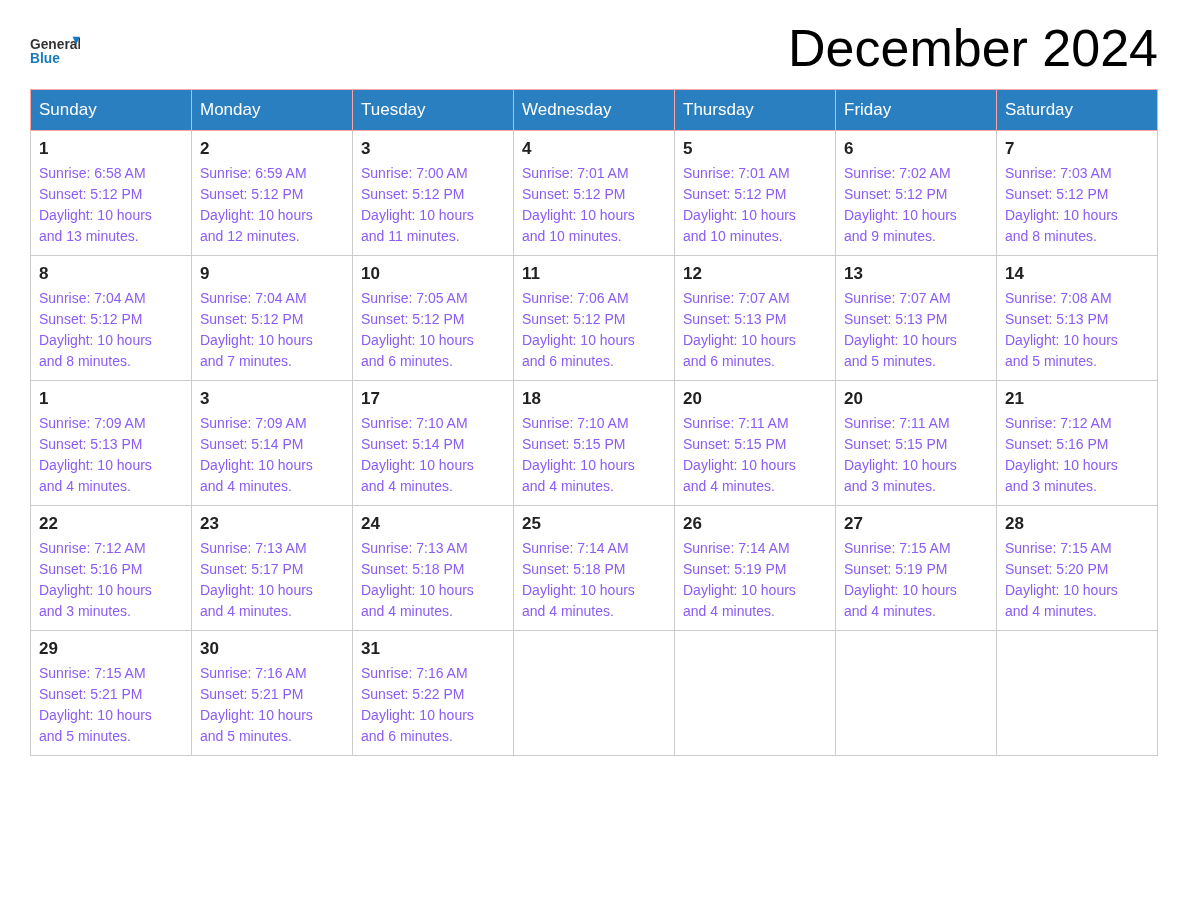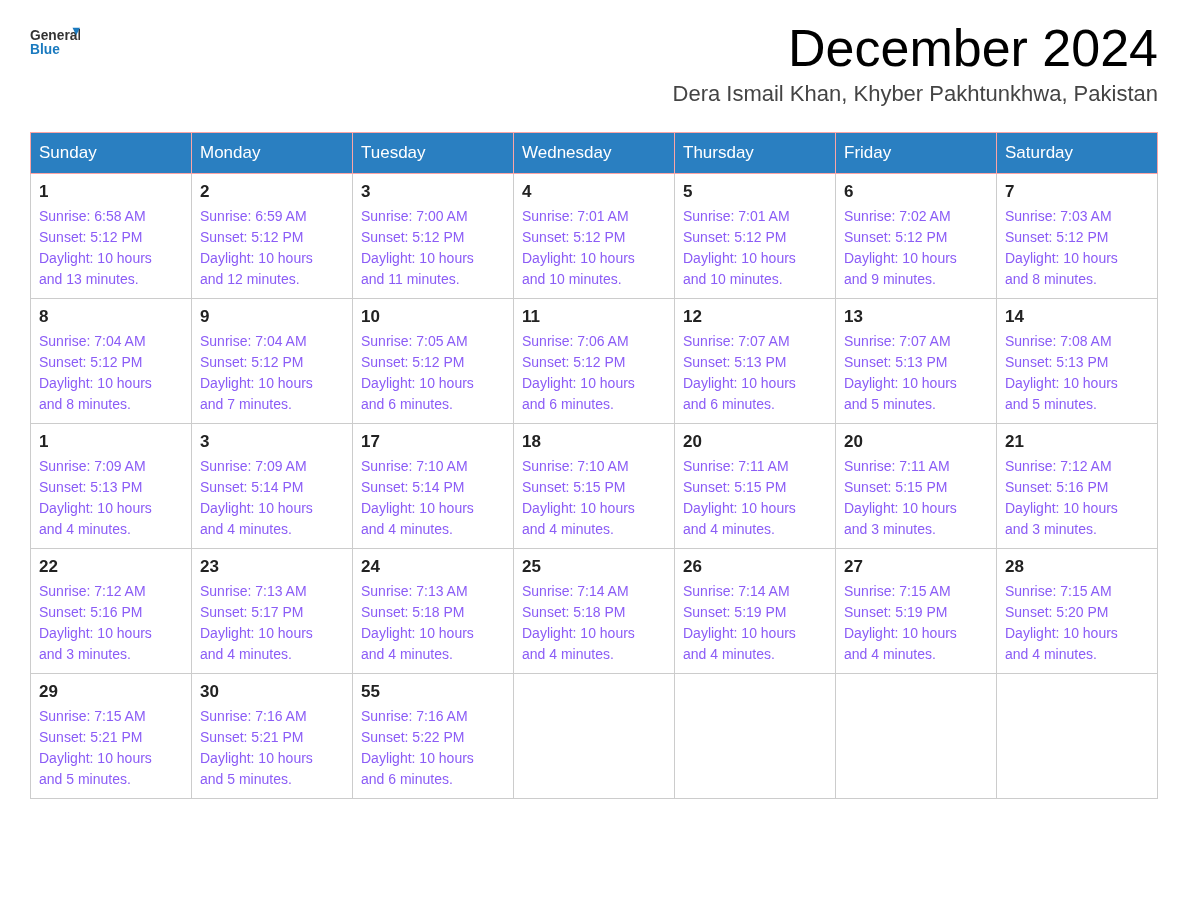--- a/index.html
+++ b/index.html
@@ -6,22 +6,22 @@
     body {
       font-family: Arial, sans-serif;
       background: #fff;
       width: 1188px;
       min-height: 918px;
       padding: 20px 30px;
     }
     .header {
       display: flex;
       justify-content: space-between;
-      align-items: flex-start;
-      margin-bottom: 25px;
+      align-items: center;
+      margin-bottom: 12px;
     }
     .logo {
       display: flex;
       align-items: center;
       gap: 4px;
     }
     .title-section {
       text-align: right;
     }
     .month-title {
@@ -82,21 +82,20 @@
 <div class="header">
   <div class="logo">
     <svg class="logo-svg" viewBox="0 0 80 55">
       <text x="0" y="28" font-family="Arial" font-size="22" font-weight="bold" fill="#333">General</text>
       <text x="0" y="50" font-family="Arial" font-size="22" font-weight="bold" fill="#1a7abf">Blue</text>
       <polygon points="68,8 80,8 74,20" fill="#1a7abf"></polygon>
     </svg>
   </div>
   <div class="title-section">
     <div class="month-title">December 2024</div>
-    <div class="location-title">Dera Ismail Khan, Khyber Pakhtunkhwa, Pakistan</div>
   </div>
 </div>
 
 <table class="calendar-table">
   <thead>
     <tr>
     <th>Sunday</th>
         <th>Monday</th>
         <th>Tuesday</th>
         <th>Wednesday</th>
@@ -229,21 +228,21 @@
       <tr>
         <td>
           <span class="day-number">29</span>
           <div class="day-info">Sunrise: 7:15 AM<br>Sunset: 5:21 PM<br>Daylight: 10 hours<br>and 5 minutes.</div>
         </td>
         <td>
           <span class="day-number">30</span>
           <div class="day-info">Sunrise: 7:16 AM<br>Sunset: 5:21 PM<br>Daylight: 10 hours<br>and 5 minutes.</div>
         </td>
         <td>
-          <span class="day-number">55</span>
+          <span class="day-number">31</span>
           <div class="day-info">Sunrise: 7:16 AM<br>Sunset: 5:22 PM<br>Daylight: 10 hours<br>and 6 minutes.</div>
         </td>
         <td class="empty-cell"></td>
         <td class="empty-cell"></td>
         <td class="empty-cell"></td>
         <td class="empty-cell"></td>
       </tr>
     </tbody>
 </table>
 

